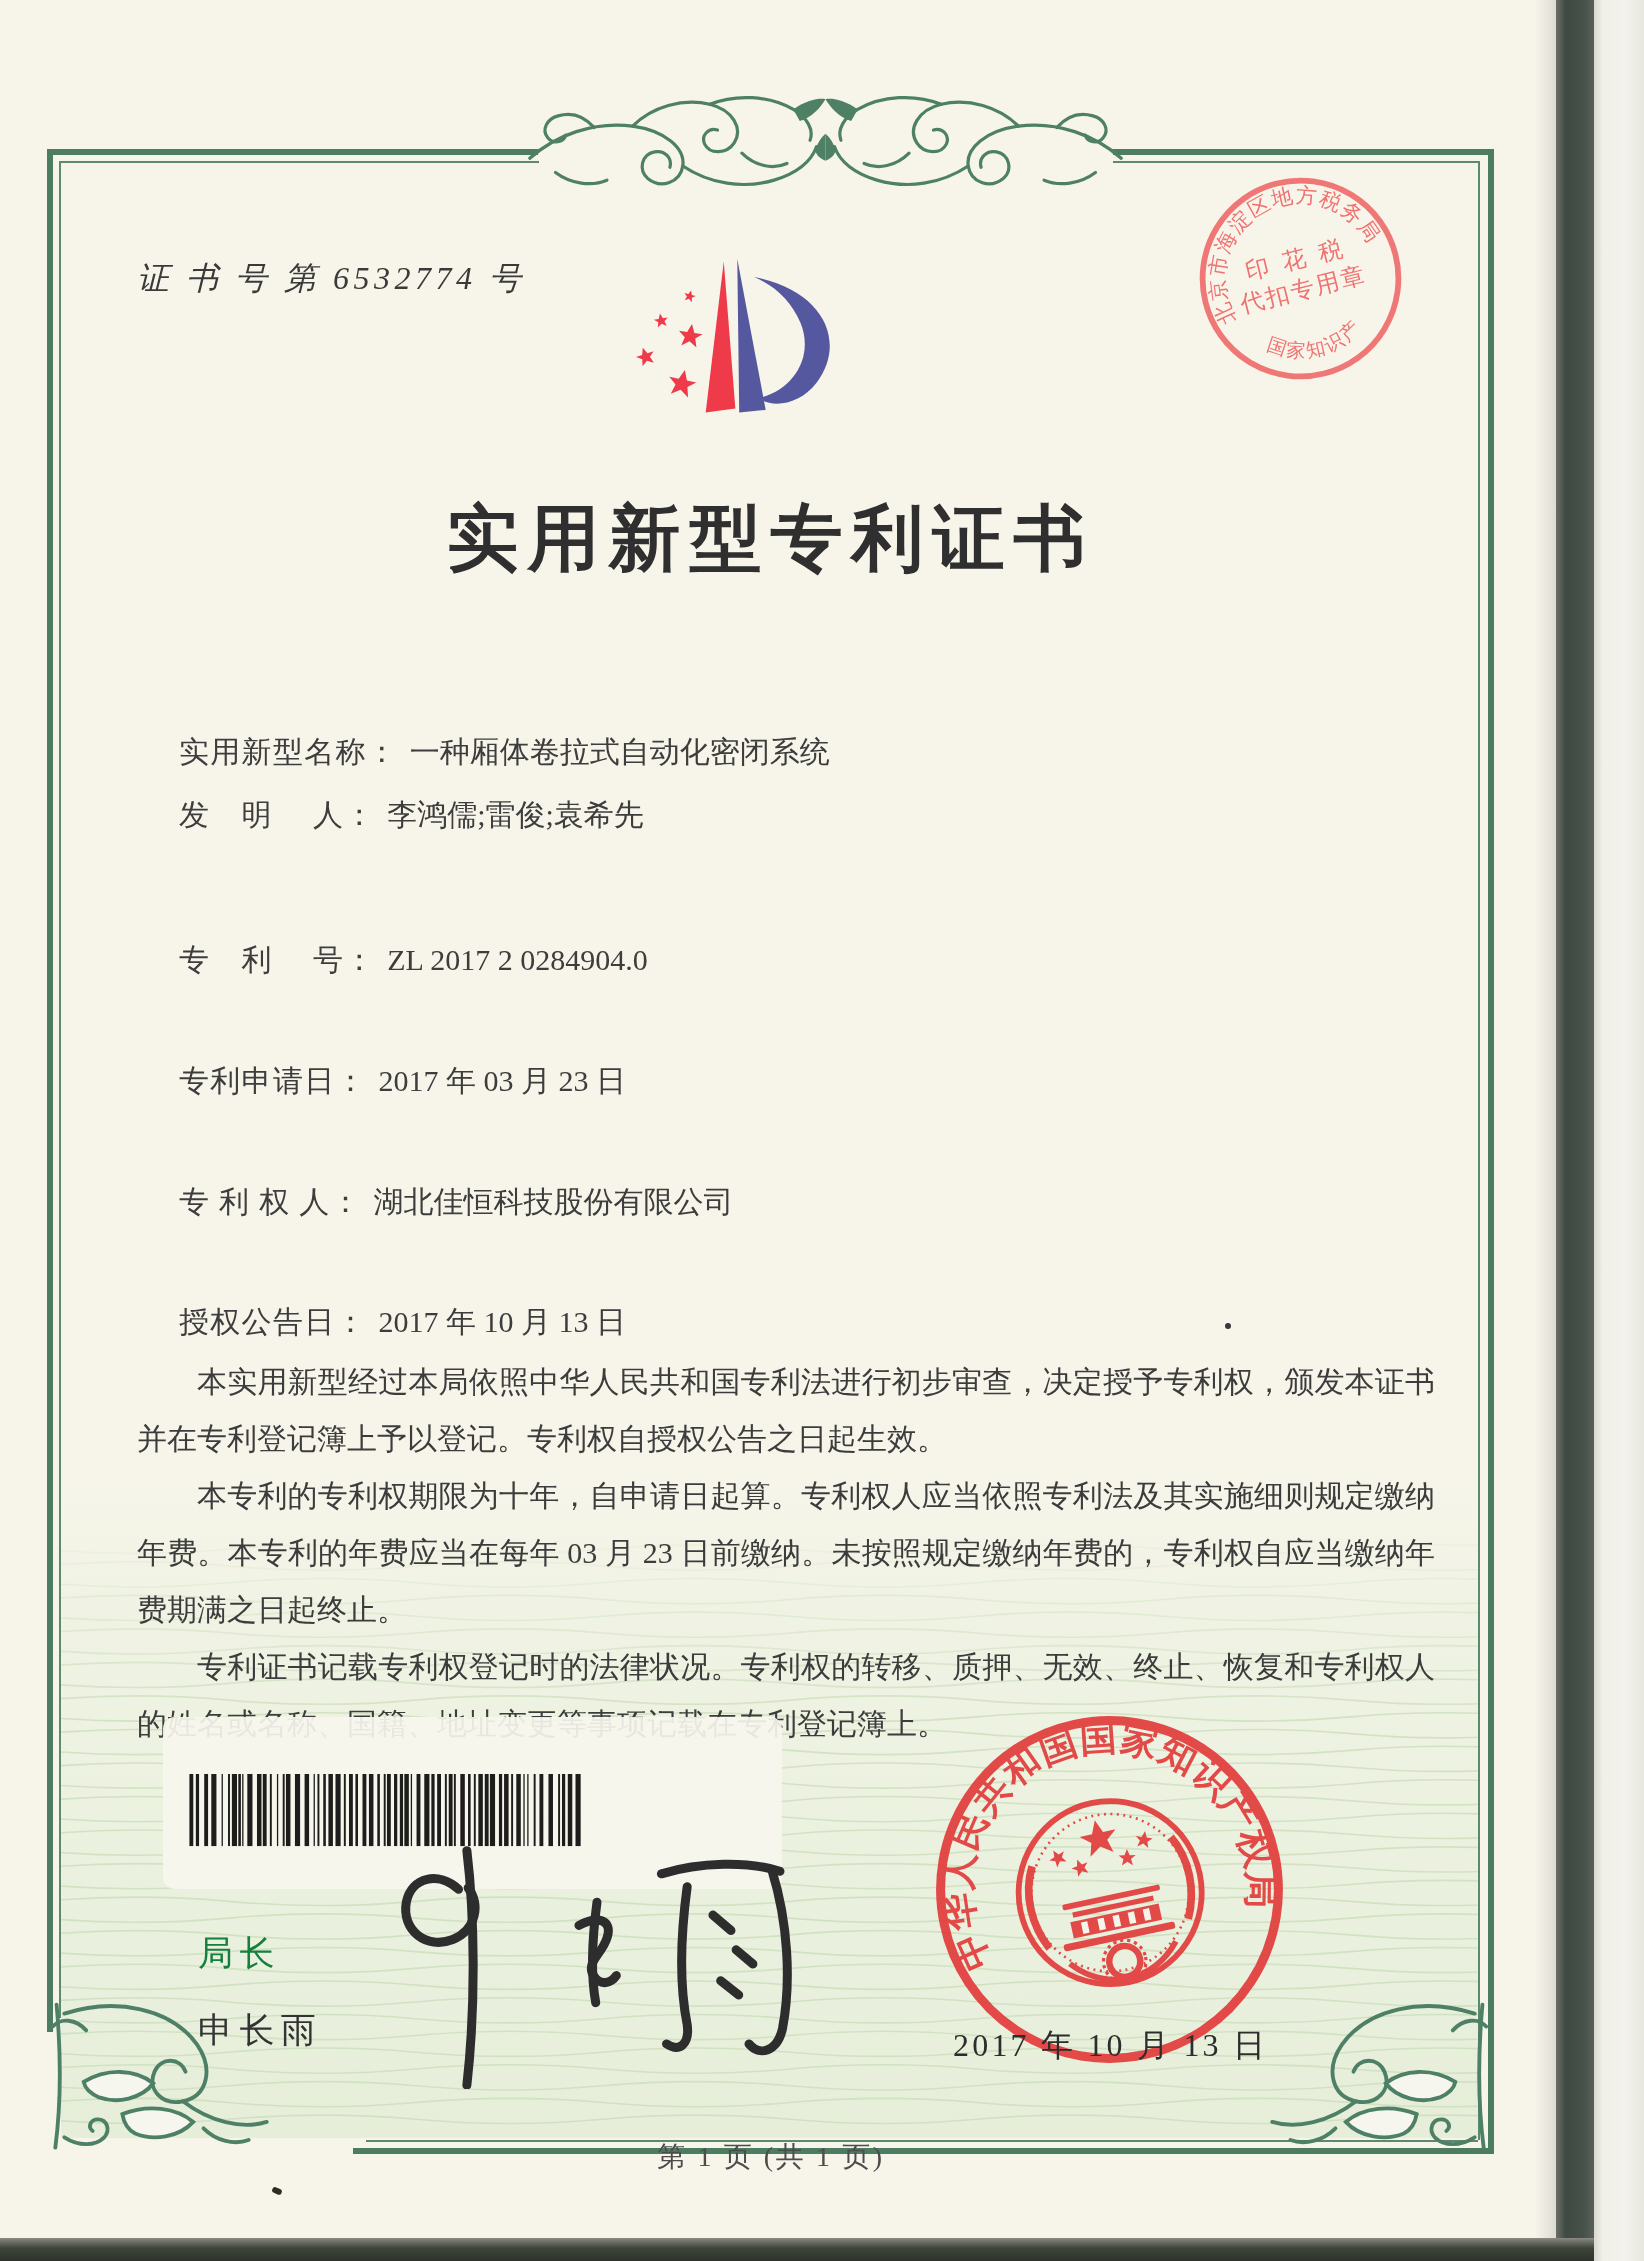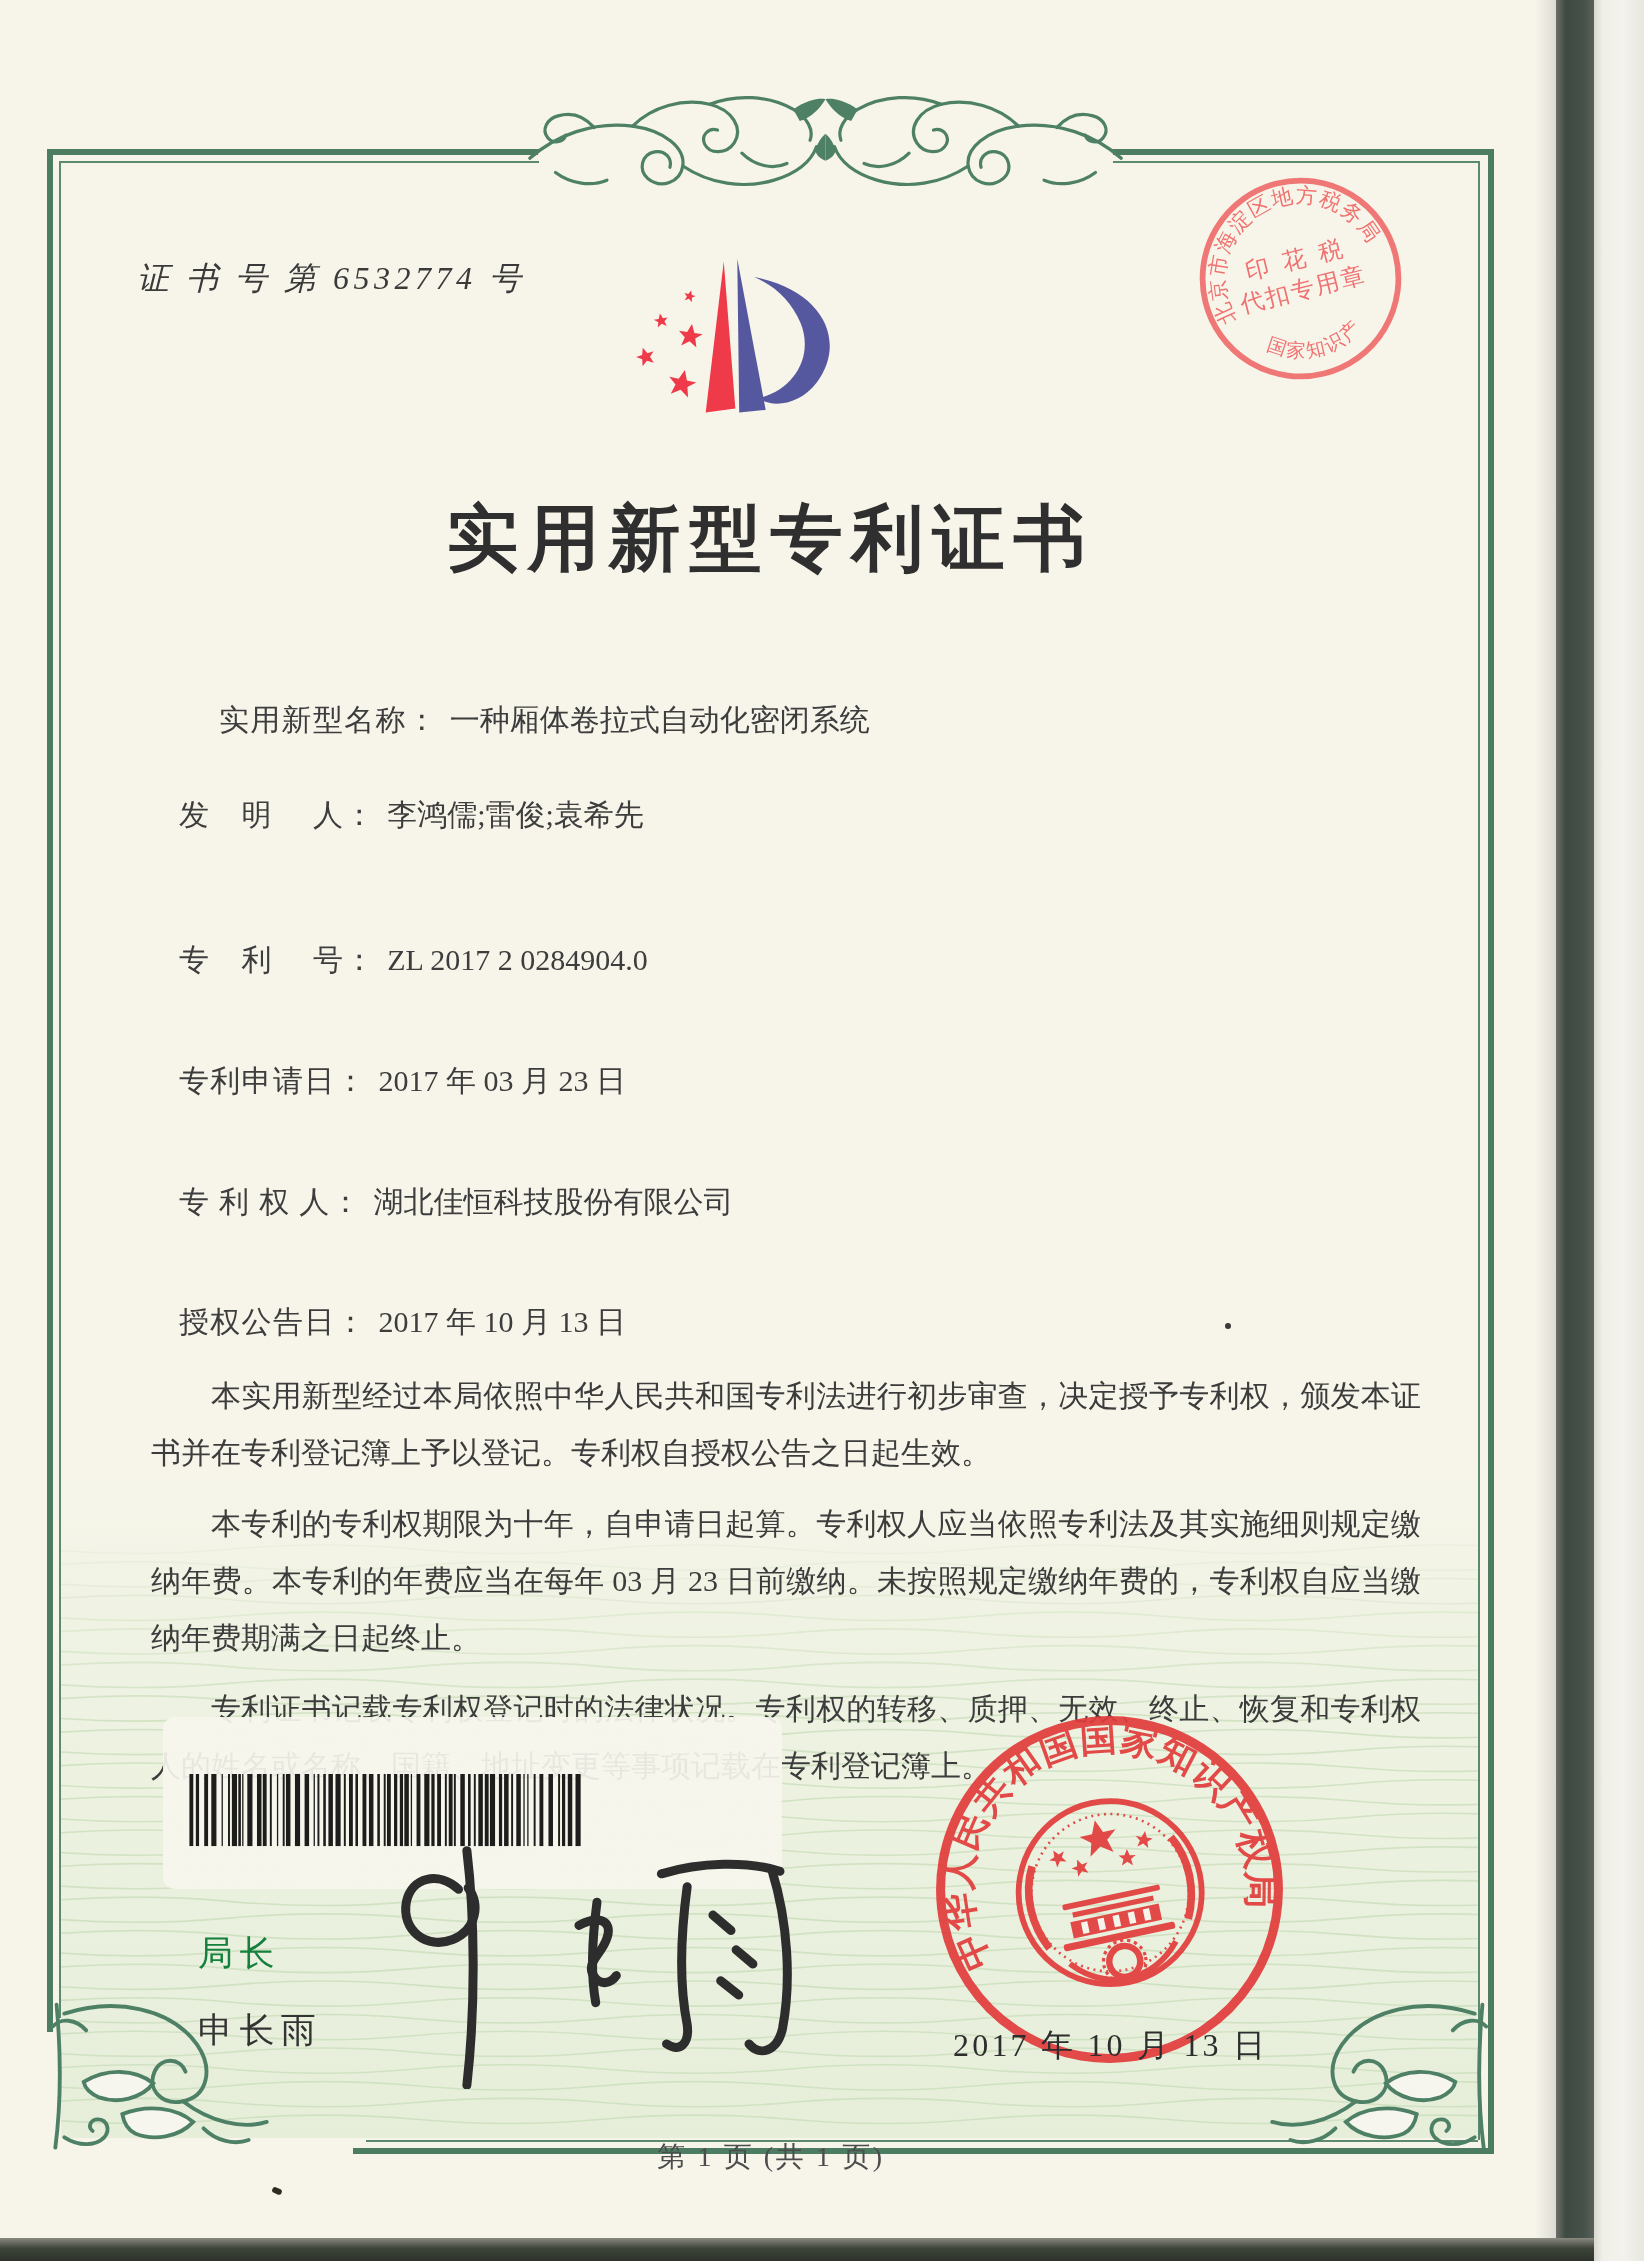--- a/index.html
+++ b/index.html
@@ -27,21 +27,21 @@
   .bc-patch{left:163px;top:1717px;width:619px;height:172px;background:rgba(247,246,238,0.92);border-radius:11.6px;}
   
   .certno{left:137px;top:257px;font-size:32px;letter-spacing:4.5px;color:#3a3a3a;font-style:italic;}
   .title{left:61px;top:491px;width:1419px;text-align:center;font-size:72px;font-weight:600;
          letter-spacing:9px;color:#2f2f2f;}
   .row{left:179px;font-size:30px;color:#3d3d3d;white-space:nowrap;}
   .row .lbl{letter-spacing:1.3px;}
   .row .val{margin-left:11.6px;}
   .paras{left:137px;top:1353px;width:1298px;font-size:30px;line-height:57px;color:#3c3c3c;
          text-align:justify;}
-  .paras p{margin:14px;text-indent:2em;}
+  .paras p{margin:0;text-indent:2em;}
   .sig-title{left:198px;top:1930px;font-size:35px;letter-spacing:6.4px;color:#15803d;}
   .sig-name{left:198px;top:2007px;font-size:35px;letter-spacing:6.4px;color:#333;}
   .seal-date{left:953px;top:2024px;font-size:32px;letter-spacing:3.2px;color:#2d2d2d;z-index:9;}
   .footer{left:513px;top:2094px;width:516px;text-align:center;font-size:28px;letter-spacing:2.6px;color:#4c4c4c;margin-top:44px;}
   .speck{width:10.3px;height:5.8px;border-radius:3.2px;background:#2d2b22;transform:rotate(24deg);}
   svg{display:block;}
 </style>
 </head>
 <body>
 
@@ -160,21 +160,21 @@
     <text x="170" y="152" text-anchor="middle" font-size="37" fill="#ef6060" letter-spacing="6" font-family="Liberation Serif,serif">印 花 税</text>
     <text x="170" y="200" text-anchor="middle" font-size="37" fill="#ef6060" letter-spacing="3" font-family="Liberation Serif,serif">代扣专用章</text>
     <text font-size="30" fill="#ef6060" letter-spacing="3" font-family="Liberation Serif,serif">
       <textPath href="#taxBot" startOffset="0">国家知识产权局</textPath>
     </text>
   </g>
 </svg>
 
 <div class="abs title">实用新型专利证书</div>
 
-<div class="abs row" style="top:700px;margin-left:40px;">
+<div class="abs row" style="top:732px;">
   <span class="lbl">实用新型名称：</span><span class="val">一种厢体卷拉式自动化密闭系统</span>
 </div>
 <div class="abs row" style="top:795px;">
   <span class="lbl">发　明　  人：</span><span class="val">李鸿儒;雷俊;袁希先</span>
 </div>
 <div class="abs row" style="top:940px;">
   <span class="lbl">专　利　  号：</span><span class="val">ZL 2017 2 0284904.0</span>
 </div>
 <div class="abs row" style="top:1061px;">
   <span class="lbl">专利申请日：</span><span class="val">2017 年 03 月 23 日</span>

